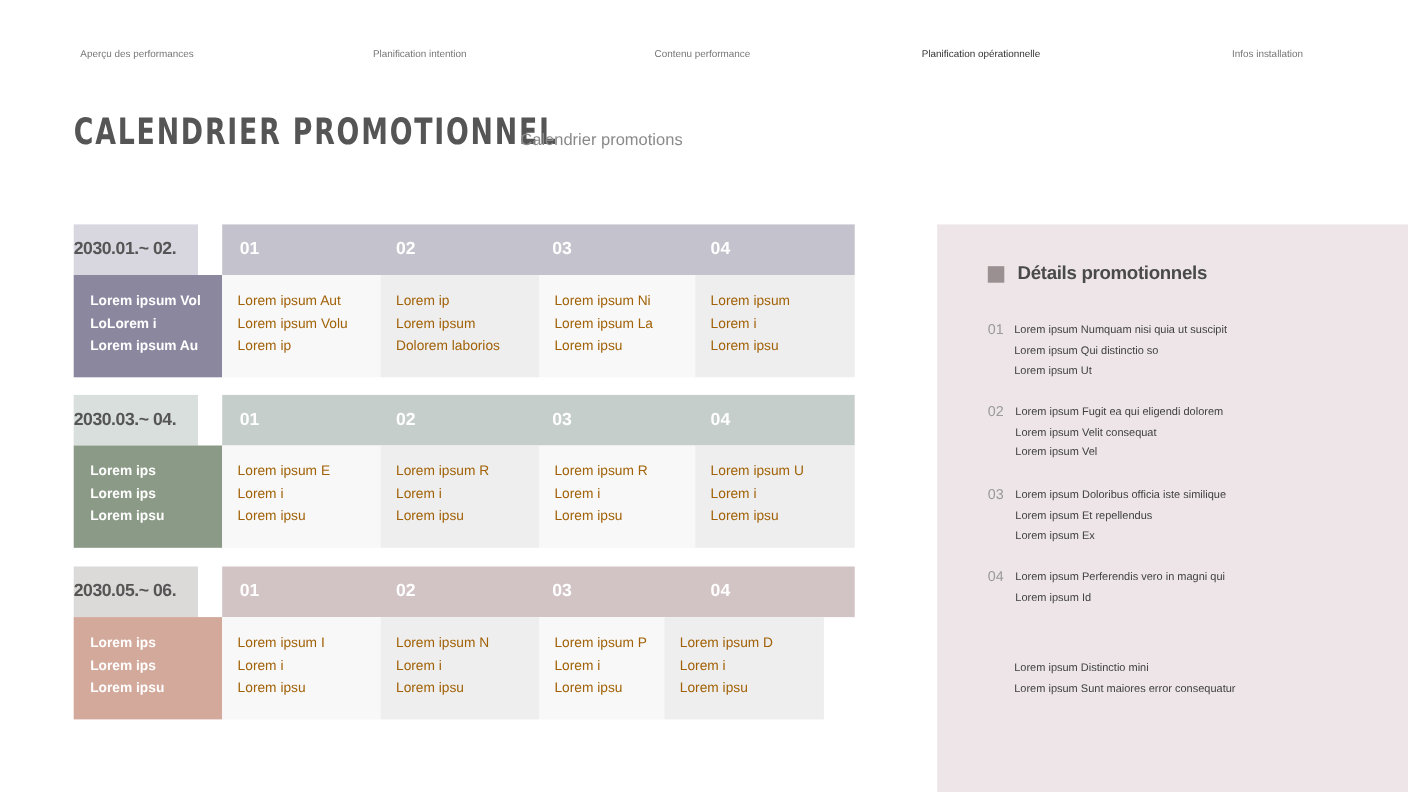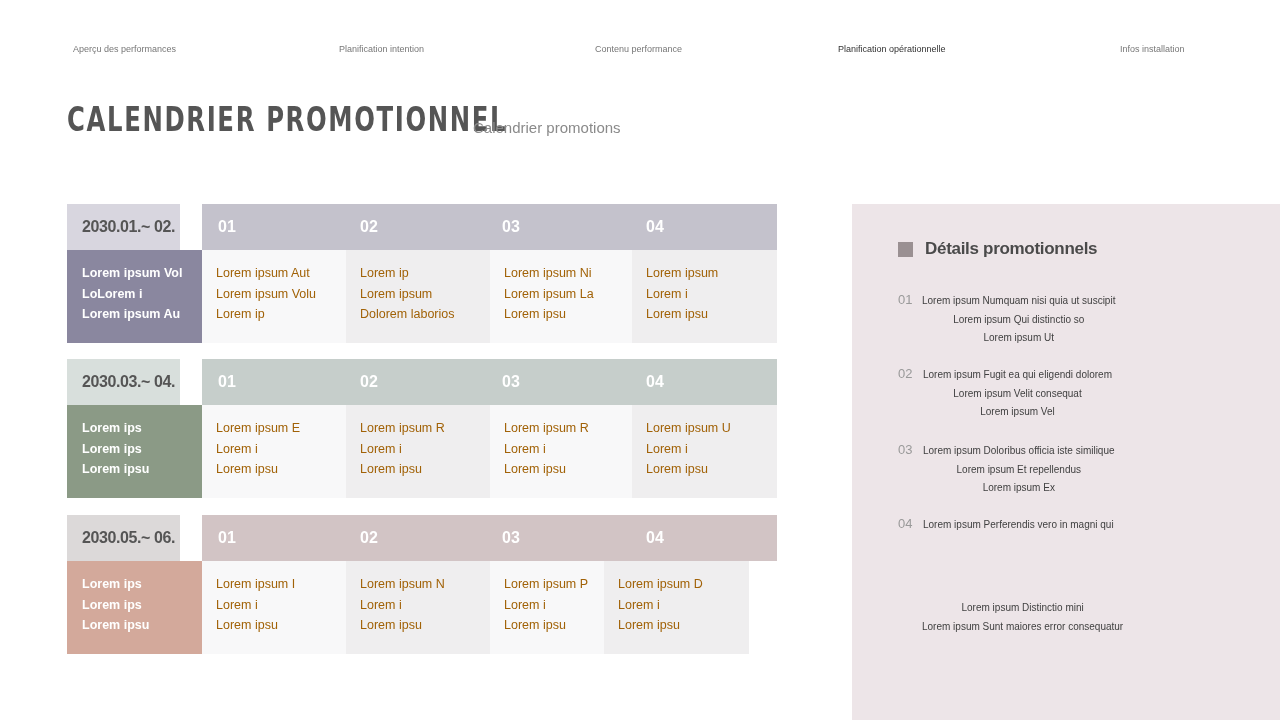--- a/index.html
+++ b/index.html
@@ -7,30 +7,30 @@
   body { position: relative; font-family: "Liberation Sans", "DejaVu Sans", sans-serif; color: #444; }
 
   .topnav { position: absolute; top: 44px; left: 0; width: 1280px; height: 16px; }
   .topnav .nav-item { position: absolute; top: 0; font-size: 9px; color: #777; white-space: nowrap; cursor: pointer; }
   .topnav .nav-item.active { color: #333; font-weight: normal; }
 
   .title { position: absolute; top: 100px; left: 67px; font-family: "DejaVu Sans Condensed", "DejaVu Sans", sans-serif; font-stretch: condensed; font-size: 33px; letter-spacing: 2px; color: #555; white-space: nowrap; transform: scaleX(0.82); transform-origin: left top; }
   .subtitle { position: absolute; top: 119px; left: 473px; font-size: 15px; color: #8a8a8a; white-space: nowrap; }
 
   .block { position: absolute; left: 67px; width: 710px; height: 139px; }
-  .block .date-cell { position: absolute; left: 0; top: 0; width: 113px; height: 46px; display: flex; align-items: center; padding-left: 15px; font-size: 16px; font-weight: bold; color: #555; letter-spacing: -0.4px; }
+  .block .date-cell { position: absolute; left: 0; top: 0; width: 113px; height: 46px; display: flex; align-items: center; font-size: 16px; font-weight: bold; color: #555; letter-spacing: -0.4px; }
   .block .head-bar { position: absolute; left: 135px; top: 0; width: 575px; height: 46px; }
   .block .head-num { position: absolute; top: 0; height: 46px; display: flex; align-items: center; font-size: 16px; font-weight: bold; color: #ffffff; }
   .block .label-cell { position: absolute; left: 0; top: 46px; width: 135px; height: 93px; padding: 13px 0 0 15px; color: #fff; font-size: 12.5px; font-weight: bold; line-height: 20.5px; }
   .block .cell { position: absolute; top: 46px; height: 93px; padding: 13px 0 0 14px; font-size: 12.5px; line-height: 20.5px; color: #a16207; white-space: nowrap; overflow: hidden; }
   .block .cell.light { background: #f8f8f9; }
   .block .cell.dark { background: #efeeef; }
   .block .line { display: block; }
 
-  .side-panel { position: absolute; left: 852px; top: 204px; width: 428px; height: 516px; background: #ede5e8; text-align: center; }
+  .side-panel { position: absolute; left: 852px; top: 204px; width: 428px; height: 516px; background: #ede5e8; }
   .side-panel .square { position: absolute; left: 46px; top: 38px; width: 15px; height: 15px; background: #9a9092; }
   .side-panel .panel-title { position: absolute; left: 73px; top: 35px; font-size: 17px; font-weight: bold; color: #4a4a4a; white-space: nowrap; letter-spacing: -0.3px; }
   .side-panel .item { position: absolute; left: 46px; width: 370px; }
   .side-panel .item-num { position: absolute; left: 0; top: 0; font-size: 13px; color: #9a9a9a; }
   .side-panel .item-lines { position: absolute; left: 24px; top: 0; font-size: 10px; line-height: 18.7px; color: #3f3f3f; white-space: nowrap; }
 </style>
 </head>
 <body>
 
 <nav class="topnav">
@@ -177,20 +177,21 @@
       <span class="line" style="display:block">Lorem ipsum Doloribus officia iste similique</span>
       <span class="line" style="display:block">Lorem ipsum Et repellendus</span>
       <span class="line" style="display:block">Lorem ipsum Ex</span>
     </div>
   </div>
 
   <div class="item" style="top:312px">
     <span class="item-num">04</span>
     <div class="item-lines" style="left:25px">
       <span class="line" style="display:block">Lorem ipsum Perferendis vero in magni qui</span>
+      <span class="line" style="display:block">Lorem ipsum Id</span>
     </div>
   </div>
 
   <div class="item" style="top:395px">
     <div class="item-lines">
       <span class="line" style="display:block">Lorem ipsum Distinctio mini</span>
       <span class="line" style="display:block">Lorem ipsum Sunt maiores error consequatur</span>
     </div>
   </div>
 </aside>

